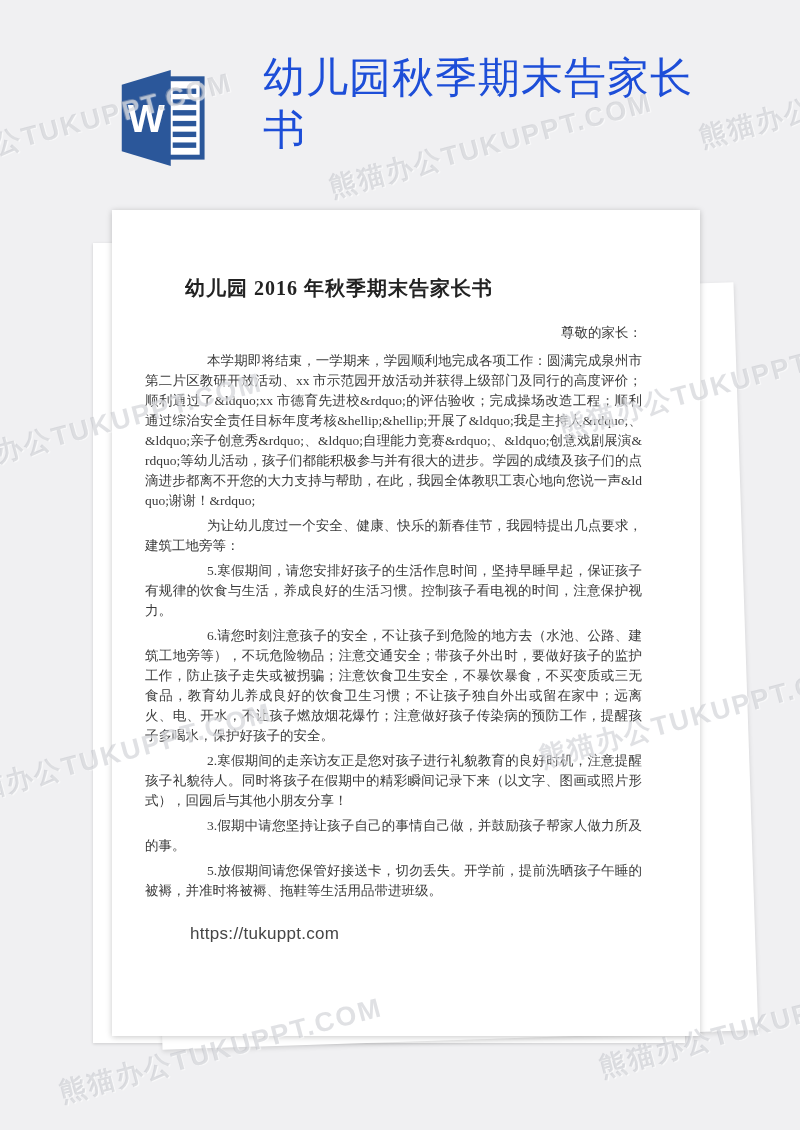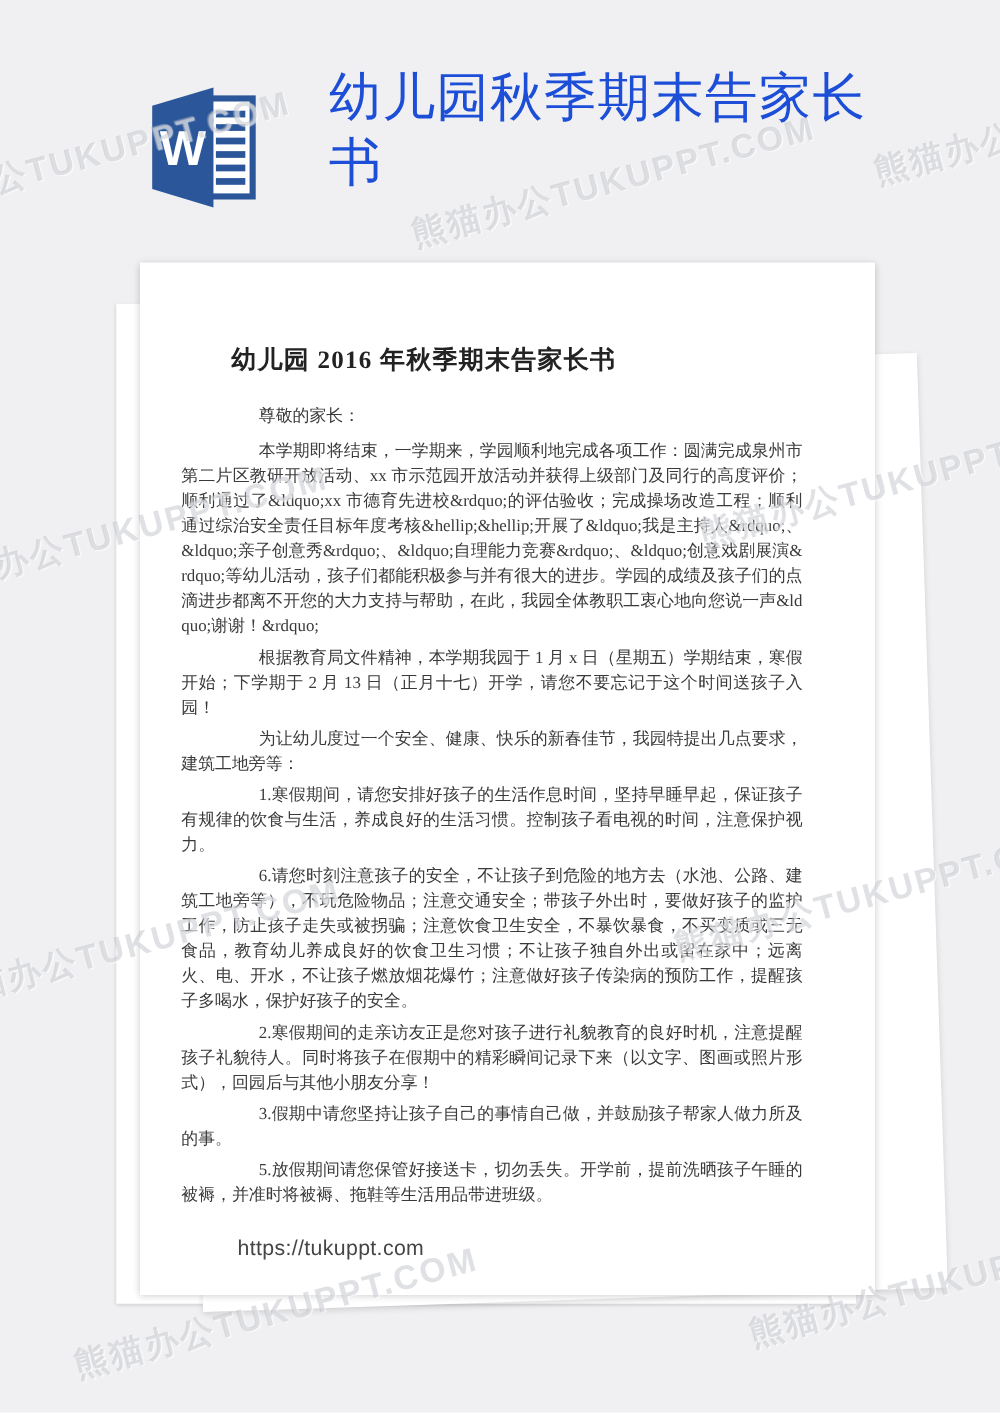--- a/index.html
+++ b/index.html
@@ -26,21 +26,21 @@
     box-sizing:border-box;padding:66px 58px 0 33px;
     font-family:"Liberation Serif","DejaVu Serif",serif;color:#3a3a3a;}
   .doc-heading{
     margin:0 0 23px 40px;font-size:20px;font-weight:700;
     letter-spacing:1px;color:#222;line-height:24px;
   }
   .doc-par{
     margin:0 0 5px 0;font-size:13.5px;line-height:20px;
     text-align:justify;text-indent:62px;word-break:break-all;
   }
-  .doc-par.salutation{margin-bottom:8px;text-align:left;}
+  .doc-par.salutation{margin-bottom:8px;text-align:right;}
   .doc-footer{
     margin:23px 0 0 45px;font-size:17px;color:#454545;
     font-family:"Liberation Sans",sans-serif;letter-spacing:0.3px;
   }
   .wm-layer{position:absolute;left:0;top:0;width:800px;height:1130px;
     z-index:5;pointer-events:none;overflow:hidden;}
   .wm{
     position:absolute;white-space:nowrap;
     transform:rotate(-15deg);transform-origin:left center;
     font:700 27px "Liberation Sans",sans-serif;letter-spacing:2px;
@@ -73,23 +73,22 @@
 </div>
 
 <div>
   <div class="paper back-a"></div>
   <div class="paper back-b"></div>
 
   <div class="paper main-page">
     <h2 class="doc-heading">幼儿园 2016 年秋季期末告家长书</h2>
     <p class="doc-par salutation">尊敬的家长：</p>
     <p class="doc-par">本学期即将结束，一学期来，学园顺利地完成各项工作：圆满完成泉州市第二片区教研开放活动、xx 市示范园开放活动并获得上级部门及同行的高度评价；顺利通过了&amp;ldquo;xx 市德育先进校&amp;rdquo;的评估验收；完成操场改造工程；顺利通过综治安全责任目标年度考核&amp;hellip;&amp;hellip;开展了&amp;ldquo;我是主持人&amp;rdquo;、&amp;ldquo;亲子创意秀&amp;rdquo;、&amp;ldquo;自理能力竞赛&amp;rdquo;、&amp;ldquo;创意戏剧展演&amp;rdquo;等幼儿活动，孩子们都能积极参与并有很大的进步。学园的成绩及孩子们的点滴进步都离不开您的大力支持与帮助，在此，我园全体教职工衷心地向您说一声&amp;ldquo;谢谢！&amp;rdquo;</p>
-    <p class="doc-par">根据教育局文件精神，本学期我园于 1 月 x 日（星期五）学期结束，寒假开始；下学期于 2 月 13 日（正月十七）开学，请您不要忘记于这个时间送孩子入园！</p>
     <p class="doc-par">为让幼儿度过一个安全、健康、快乐的新春佳节，我园特提出几点要求，建筑工地旁等：</p>
-    <p class="doc-par">1.寒假期间，请您安排好孩子的生活作息时间，坚持早睡早起，保证孩子有规律的饮食与生活，养成良好的生活习惯。控制孩子看电视的时间，注意保护视力。</p>
+    <p class="doc-par">5.寒假期间，请您安排好孩子的生活作息时间，坚持早睡早起，保证孩子有规律的饮食与生活，养成良好的生活习惯。控制孩子看电视的时间，注意保护视力。</p>
     <p class="doc-par">6.请您时刻注意孩子的安全，不让孩子到危险的地方去（水池、公路、建筑工地旁等），不玩危险物品；注意交通安全；带孩子外出时，要做好孩子的监护工作，防止孩子走失或被拐骗；注意饮食卫生安全，不暴饮暴食，不买变质或三无食品，教育幼儿养成良好的饮食卫生习惯；不让孩子独自外出或留在家中；远离火、电、开水，不让孩子燃放烟花爆竹；注意做好孩子传染病的预防工作，提醒孩子多喝水，保护好孩子的安全。</p>
     <p class="doc-par">2.寒假期间的走亲访友正是您对孩子进行礼貌教育的良好时机，注意提醒孩子礼貌待人。同时将孩子在假期中的精彩瞬间记录下来（以文字、图画或照片形式），回园后与其他小朋友分享！</p>
     <p class="doc-par">3.假期中请您坚持让孩子自己的事情自己做，并鼓励孩子帮家人做力所及的事。</p>
     <p class="doc-par">5.放假期间请您保管好接送卡，切勿丢失。开学前，提前洗晒孩子午睡的被褥，并准时将被褥、拖鞋等生活用品带进班级。</p>
     <div class="doc-footer">https://tukuppt.com</div>
   </div>
 </div>
 
 <div class="wm-layer" id="wm-layer">
     <span class="wm" style="left: -90px; top: 150px; transform: rotate(-15deg); color: rgba(174, 177, 185, 0.38);">熊猫办公TUKUPPT.COM</span>

